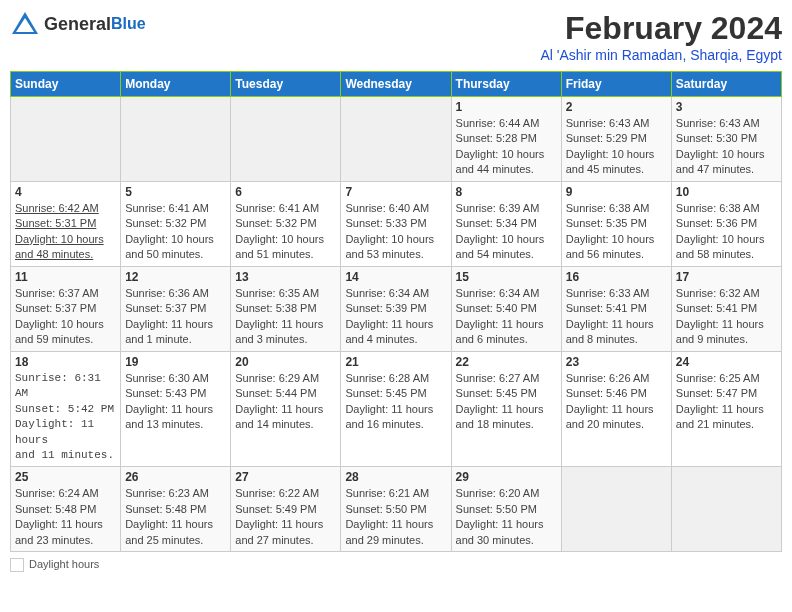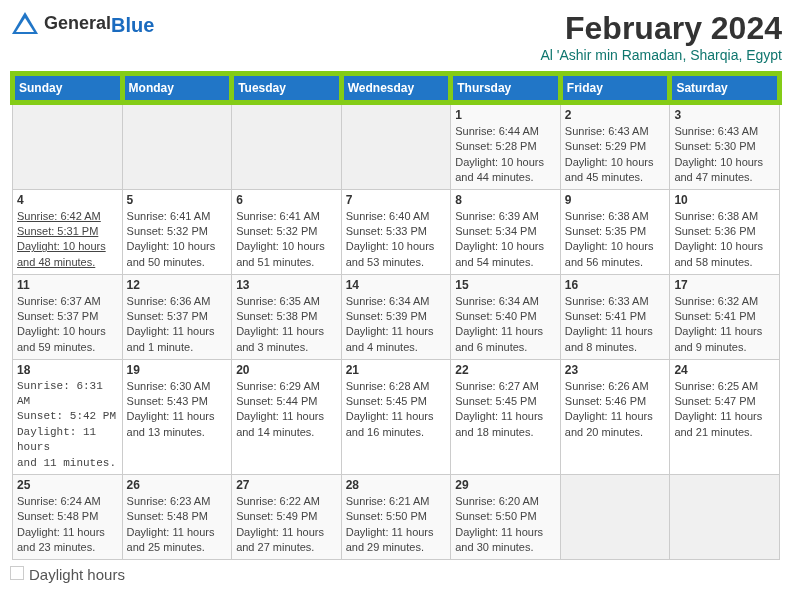--- a/index.html
+++ b/index.html
@@ -30,54 +30,54 @@
       display: flex;
       flex-direction: row;
       line-height: 1.1;
     }
     .logo-general {
       font-size: 18px;
       font-weight: bold;
       color: #333;
     }
     .logo-blue {
-      font-size: 20px;
+      font-size: 16px;
       font-weight: bold;
       color: #1a6bbf;
     }
     .logo-icon {
       width: 30px;
       height: 30px;
       margin-right: 4px;
     }
     .title-block {
       text-align: right;
     }
     .month-title {
       font-size: 32px;
       font-weight: bold;
       color: #333;
     }
     .location-title {
       font-size: 14px;
-      color: #0f766e;
+      color: #1d4ed8;
     }
     .calendar {
       width: 100%;
       border-collapse: collapse;
       table-layout: fixed;
     }
     .calendar th {
       background: #2176c7;
       color: #fff;
       font-size: 12px;
       font-weight: bold;
       padding: 5px 4px;
       text-align: left;
-      border: 5px solid #84cc16;
+      border: 1px solid #84cc16;
     }
     .calendar td {
       border: 1px solid #ccc;
       vertical-align: top;
       padding: 3px 4px;
       font-size: 9.5px;
       color: #333;
       height: 85px;
       background: #fff;
     }
@@ -98,21 +98,21 @@
       color: #444;
       line-height: 1.4;
     }
     .empty-cell {
       background: #f0f0f0 !important;
     }
     .legend {
       display: flex;
       align-items: flex-start;
       margin-top: 6px;
-      font-size: 15px;
+      font-size: 11px;
       color: #555;
     }
     .legend-box {
       width: 14px;
       height: 14px;
       background: #fff;
       border: 1px solid #ccc;
       margin-right: 5px;
     }
   </style>

